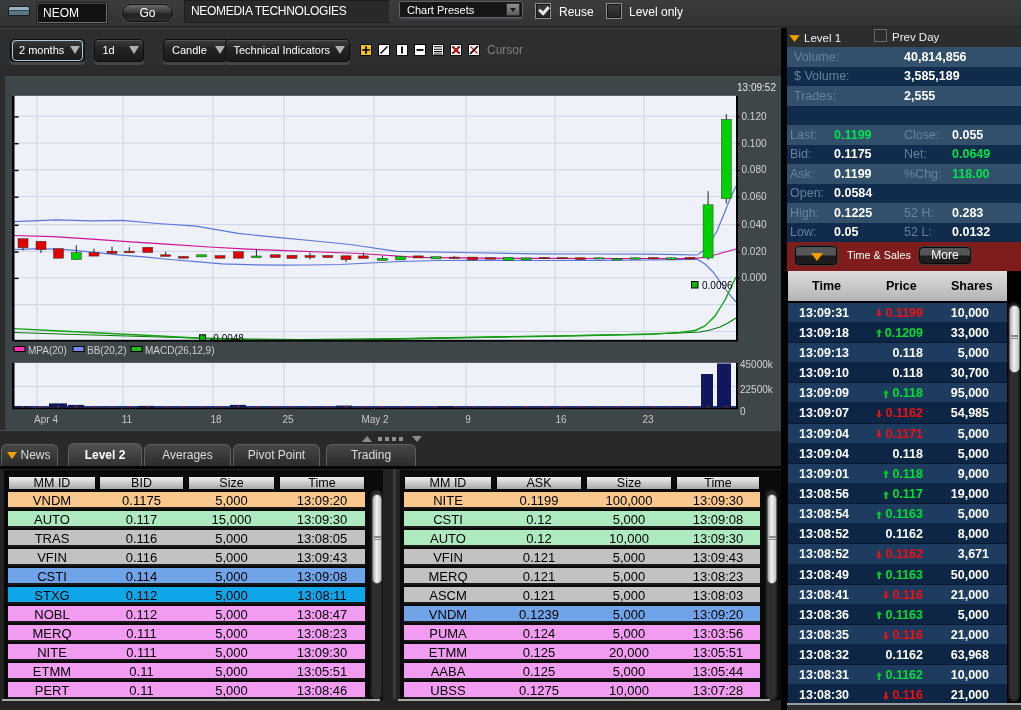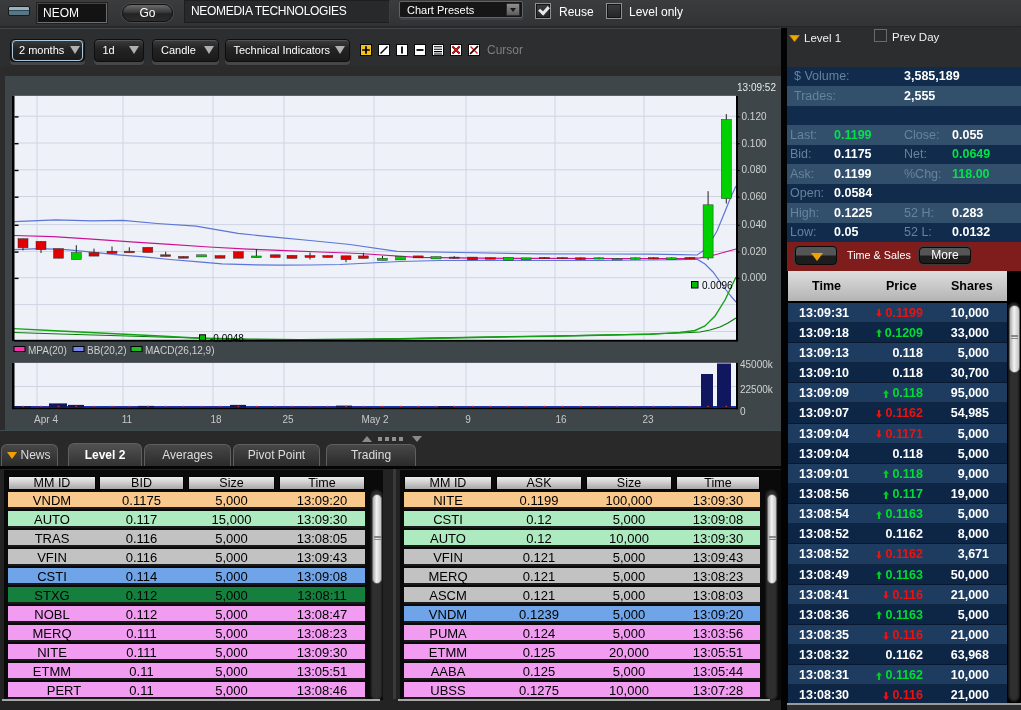--- a/index.html
+++ b/index.html
@@ -38,21 +38,21 @@
 .dd { position:absolute; top:9.5px; height:23px; border-radius:4px;
   background:linear-gradient(#3d3d3d,#242424 40%,#1a1a1a);
   border:1px solid #0e0e0e; box-shadow:inset 0 1px 0 #555, 0 3px 0 #474747, 0 4px 1px #2a2a2a;
   color:#fff; font-size:11px; }
 .dd .t { position:absolute; left:8px; top:50%; transform:translateY(-50%); white-space:nowrap; }
 .dd .arr { position:absolute; right:4px; top:6px; width:0; height:0;
   border:5.5px solid transparent; border-top:8px solid #b0b0b0; }
 #dd1 { left:10px; width:74.5px; }
 #dd1 .ring { position:absolute; left:1px; top:0px; right:1px; bottom:0px; border:1.5px solid #a9c7dd; border-radius:4px; }
 #dd2 { left:93.5px; width:50px; }
-#dd3 { left:152px; width:67px; }
+#dd3 { left:163px; width:67px; }
 #dd4 { left:224.5px; width:125px; }
 .ticon { position:absolute; top:15px; width:12px; height:12px; background:#fff; border:1px solid #0a0a0a; }
 #cursorlbl { position:absolute; left:487px; top:14px; color:#7f7f7f; font-size:12px; }
 
 
 #chartwrap { position:absolute; left:0; top:66px; width:781px; height:364px; background:#2b2b2b; }
 
 
 #pager { position:absolute; left:0; top:430px; width:781px; height:13px; background:#292929;
   border-top:1px solid #3f4c50; }
@@ -445,21 +445,21 @@
 <span style="left:91px;width:85px">0.116</span>
 <span style="left:180px;width:87px">5,000</span>
 <span style="left:271px;width:86px">13:09:43</span>
 </div>
 <div class="l2r" style="left:8px;top:567.5px;width:357px;background:#6fa5e8">
 <span style="left:0px;width:88px">CSTI</span>
 <span style="left:91px;width:85px">0.114</span>
 <span style="left:180px;width:87px">5,000</span>
 <span style="left:271px;width:86px">13:09:08</span>
 </div>
-<div class="l2r" style="left:8px;top:586.5px;width:357px;background:#15803d">
+<div class="l2r" style="left:8px;top:586.5px;width:357px;background:#0ea5e9">
 <span style="left:0px;width:88px">STXG</span>
 <span style="left:91px;width:85px">0.112</span>
 <span style="left:180px;width:87px">5,000</span>
 <span style="left:271px;width:86px">13:08:11</span>
 </div>
 <div class="l2r" style="left:8px;top:605.5px;width:357px;background:#f19bf1">
 <span style="left:0px;width:88px">NOBL</span>
 <span style="left:91px;width:85px">0.112</span>
 <span style="left:180px;width:87px">5,000</span>
 <span style="left:271px;width:86px">13:08:47</span>
@@ -476,21 +476,21 @@
 <span style="left:180px;width:87px">5,000</span>
 <span style="left:271px;width:86px">13:09:30</span>
 </div>
 <div class="l2r" style="left:8px;top:662.5px;width:357px;background:#f19bf1">
 <span style="left:0px;width:88px">ETMM</span>
 <span style="left:91px;width:85px">0.11</span>
 <span style="left:180px;width:87px">5,000</span>
 <span style="left:271px;width:86px">13:05:51</span>
 </div>
 <div class="l2r" style="left:8px;top:681.5px;width:357px;background:#f19bf1">
-<span style="left:12px;width:88px">PERT</span>
+<span style="left:0px;width:88px">PERT</span>
 <span style="left:91px;width:85px">0.11</span>
 <span style="left:180px;width:87px">5,000</span>
 <span style="left:271px;width:86px">13:08:46</span>
 </div>
 <div class="sbtrack" style="left:369.5px;top:489px;width:13.5px;height:212px"></div>
 <div class="sbthumb" style="left:371.5px;top:494px;width:10.5px;height:90px"></div>
 <div class="grip" style="left:374.0px;top:536px"></div>
 <div class="l2bg" style="left:400px;width:381px"></div>
 <div class="l2h" style="left:404px;width:88px">MM ID</div>
 <div class="l2h" style="left:496px;width:86px">ASK</div>
@@ -571,20 +571,24 @@
 <div id="rdivider"></div>
 <div id="rpanel">
   <div id="l1head">
     <svg width="11" height="7" style="position:absolute;left:2px;top:6.5px">
         <path d="M0 0h11l-5.5 7z" fill="#f0a500" stroke="#7a5500" stroke-width="0.6"></path>
       </svg>
     <span style="position:absolute;left:17px;top:4px;color:#f2f2f2;font-size:11.5px">Level 1</span>
     <div style="position:absolute;left:87px;top:1px;width:13px;height:13px;background:#2a2c2d;border:1px solid #6a6a6a"></div>
     <span style="position:absolute;left:105px;top:3px;color:#f2f2f2;font-size:11.5px">Prev Day</span>
   </div>
+  <div class="l1r l1l" style="top:19.0px">
+      <span class="lab" style="left:7px">Volume:</span>
+      <span class="val" style="left:117px">40,814,856</span>
+    </div>
 <div class="l1r l1d" style="top:38.5px">
       <span class="lab" style="left:7px">$ Volume:</span>
       <span class="val" style="left:117px">3,585,189</span>
     </div>
 <div class="l1r l1l" style="top:58.0px">
       <span class="lab" style="left:7px">Trades:</span>
       <span class="val" style="left:117px">2,555</span>
     </div>
 <div class="l1r l1d" style="top:77.5px"></div>
 <div class="l1r l1l" style="top:97.0px">

